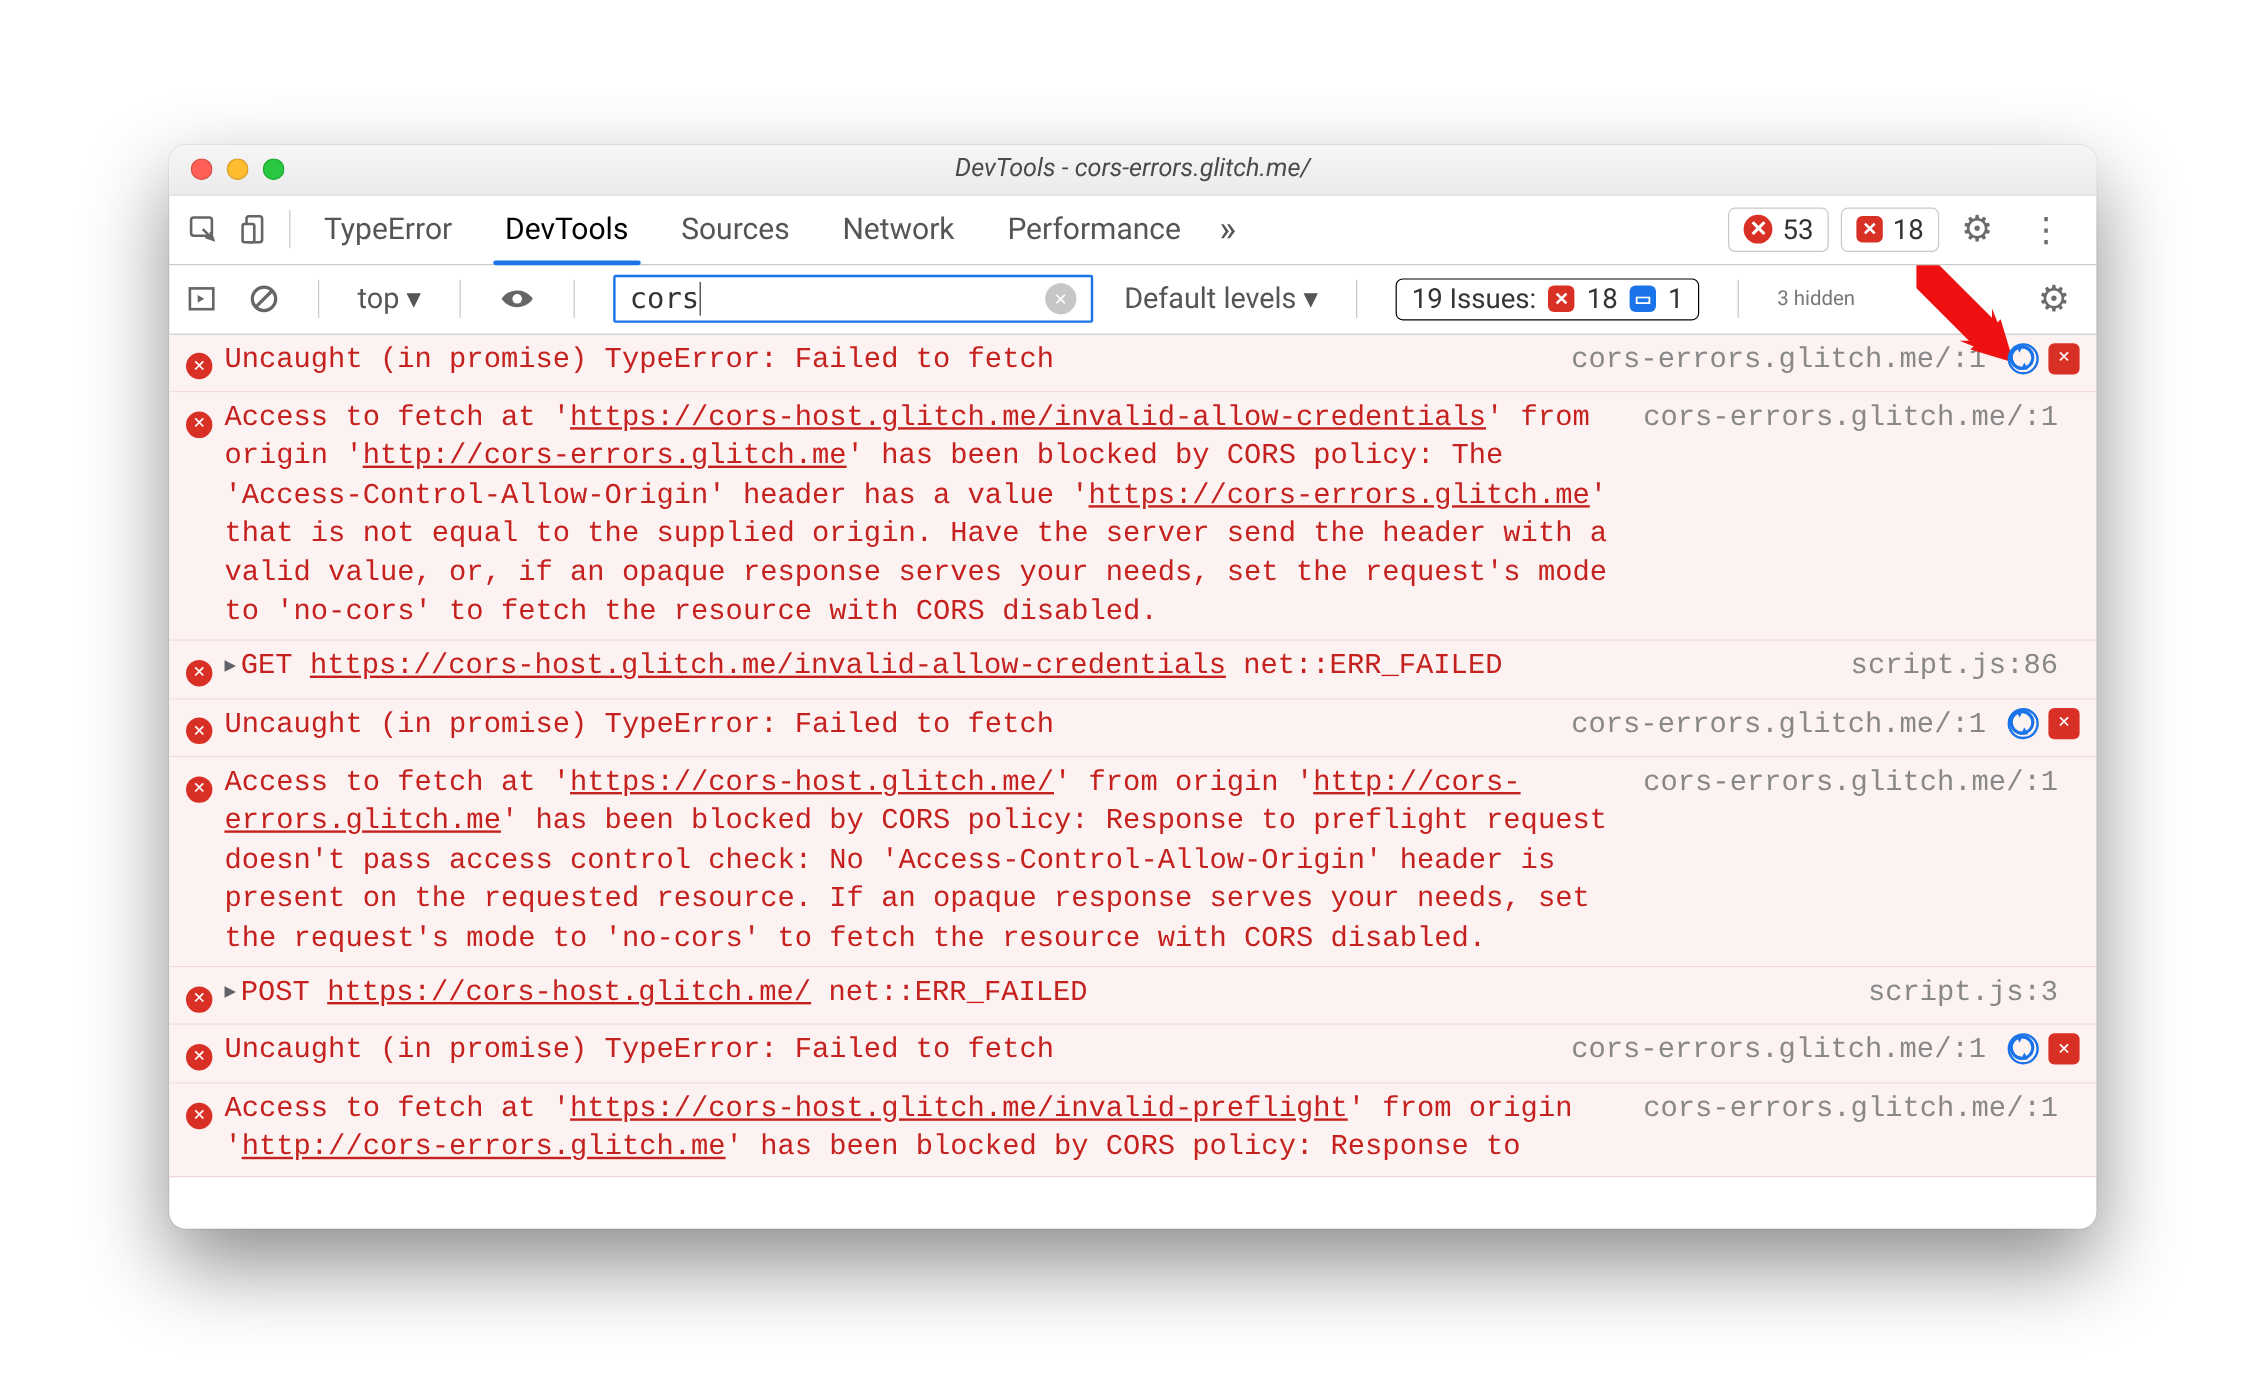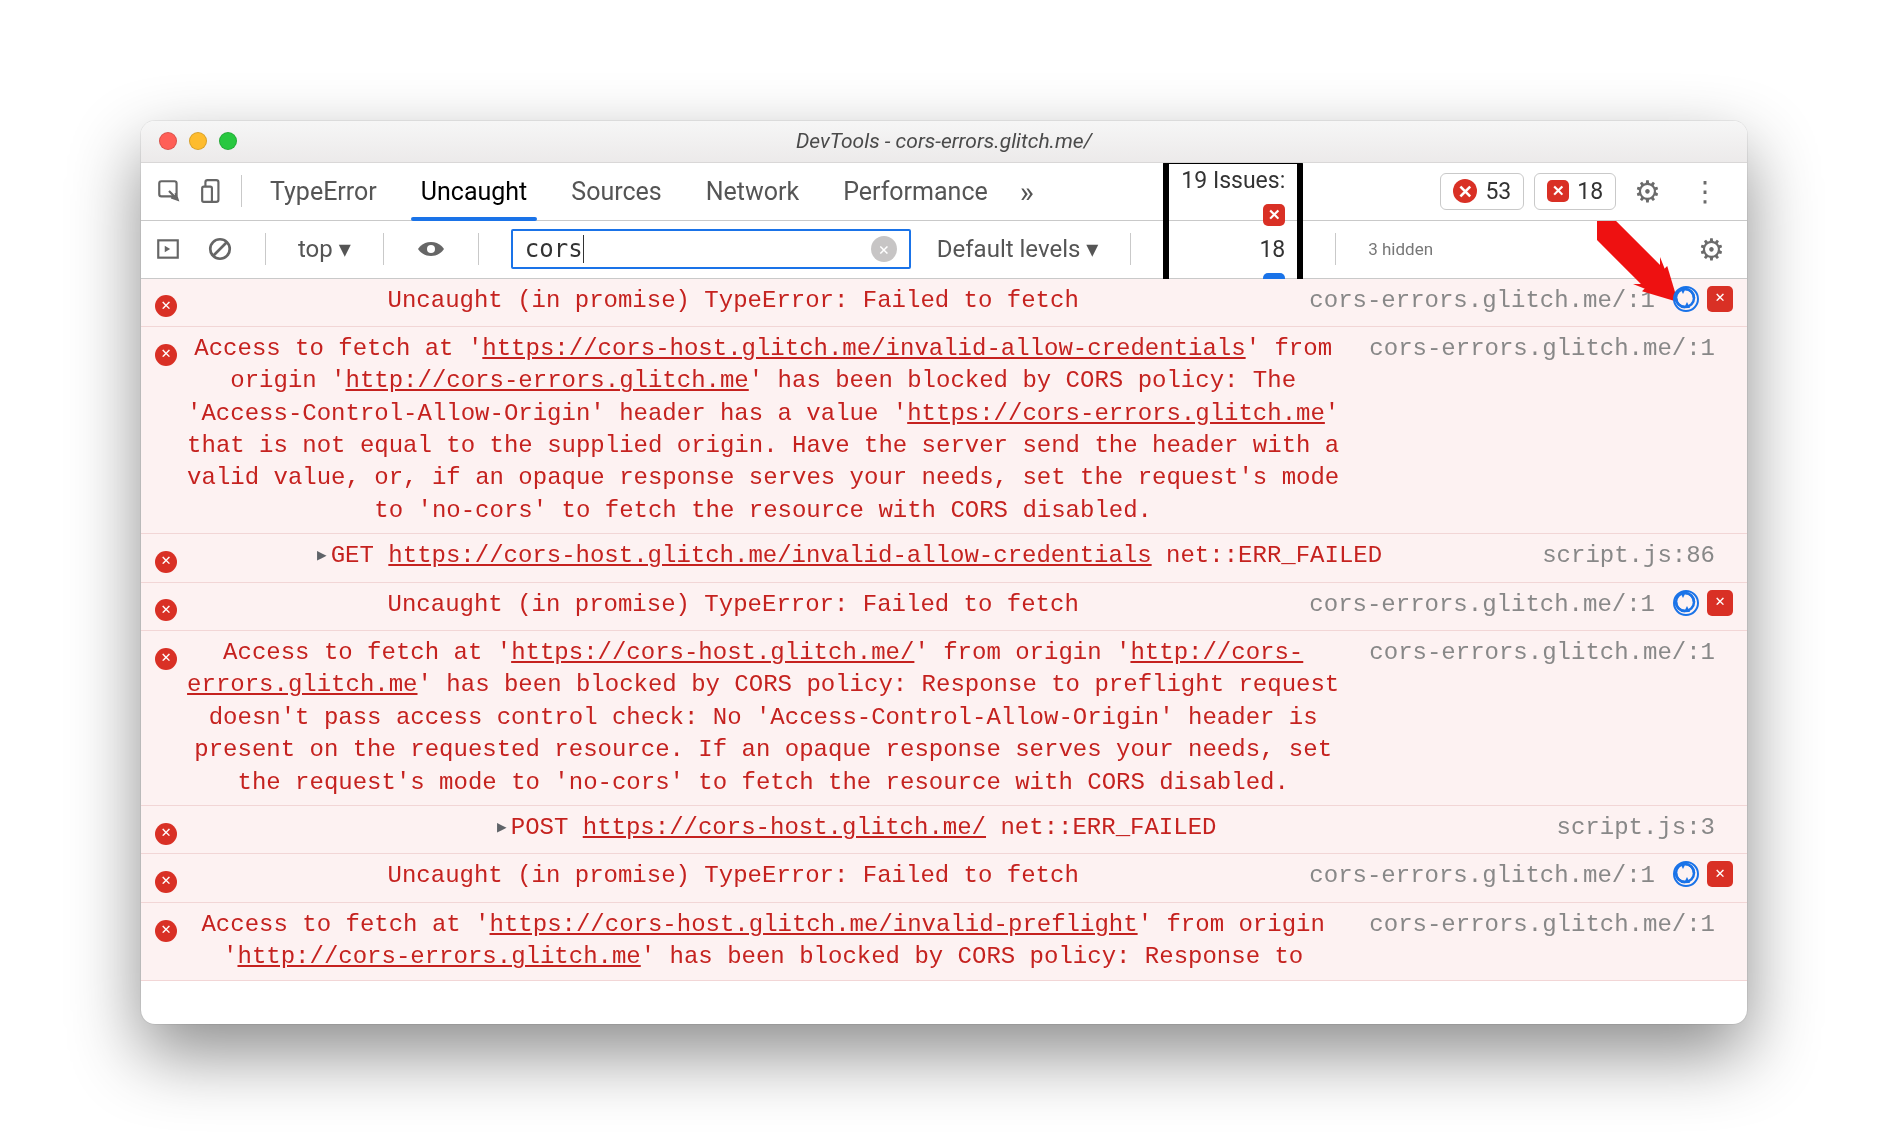--- a/index.html
+++ b/index.html
@@ -52,31 +52,31 @@
     display:flex;align-items:center;padding:0 14px;gap:26px;font-size:24px;color:#555;
   }
   .cb-item{display:flex;align-items:center;gap:6px;}
   .filter{
     width:400px;height:40px;border:2px solid #1a73e8;border-radius:2px;
     padding:10px 12px;display:flex;align-items:center;font-family:Menlo,monospace;font-size:24px;color:#333;background:#fff;
   }
   .filter .cursor{width:1px;height:28px;background:#333;animation:blink 1s infinite;}
   @keyframes blink{50%{opacity:0}}
   .filter .clearx{margin-left:auto;width:26px;height:26px;border-radius:50%;background:#c7c5c5;color:#fff;display:flex;align-items:center;justify-content:center;font-size:17px;}
-  .issues-pill{border:6px solid #000000;border-radius:6px;padding:3px 12px;display:flex;align-items:flex-end;gap:10px;font-size:23px;color:#333;flex-direction:column;}
+  .issues-pill{border:1px solid #000000;border-radius:6px;padding:3px 12px;display:flex;align-items:center;gap:10px;font-size:23px;color:#333;}
   .chip-blue{width:22px;height:22px;border-radius:5px;background:#1a73e8;color:#fff;display:flex;align-items:center;justify-content:center;font-size:15px;font-weight:bold;}
   .hidden-txt{color:#777;font-size:17px;position:relative;}
   
   .arrow-ov{position:absolute;right:60px;top:100px;color:#e11;width:90px;height:90px;pointer-events:none;}
   
   .console{flex:1;overflow:hidden;font-family:Menlo,"Courier New",monospace;font-size:24px;line-height:1.35;color:#c5221f;}
   .row{display:flex;border-bottom:1px solid #f2d6d6;background:#fdf2f2;padding:6px 14px 6px 14px;gap:10px;}
   .row .ric{width:22px;flex-shrink:0;padding-top:3px;}
   .eric{width:22px;height:22px;border-radius:50%;background:#d93025;color:#fff;display:inline-flex;align-items:center;justify-content:center;font-size:16px;font-weight:bold;}
-  .msg{flex:1;min-width:0;text-align:center;}
+  .msg{flex:1;min-width:0;}
   .msg .u{text-decoration:underline;}
   .src{flex-shrink:0;text-align:right;color:#888;white-space:nowrap;padding-left:20px;padding-right:8px;}
   .tail{flex-shrink:0;display:flex;align-items:flex-start;gap:8px;padding-top:1px;}
   .refresh{width:26px;height:26px;border:2.5px solid #1a73e8;border-radius:50%;position:relative;display:inline-block;}
   .issue-sq{width:26px;height:26px;border-radius:5px;background:#d93025;color:#fff;display:inline-flex;align-items:center;justify-content:center;font-size:16px;font-weight:bold;}
   .tri{color:#5f6368;font-size:16px;margin-right:4px;vertical-align:2px;}
   .method{color:#c5221f;}
   .net{color:#c5221f;}
   svg{display:block}
 </style>
@@ -102,21 +102,21 @@
         </svg>
     </div>
     <div class="tb-ico">
       <svg width="26" height="26" viewBox="0 0 24 24">
           <rect x="5" y="2" width="12" height="20" rx="2" fill="none" stroke="#666" stroke-width="2"></rect>
           <rect x="2" y="8" width="9" height="14" rx="1.5" fill="#fff" stroke="#666" stroke-width="2"></rect>
         </svg>
     </div>
     <div class="tb-sep"></div>
     <div class="tab">TypeError</div>
-    <div class="tab active">Uncaught</div>
+    <div class="tab active">DevTools</div>
     <div class="tab">Sources</div>
     <div class="tab">Network</div>
     <div class="tab">Performance</div>
     <div class="tb-chev">»</div>
     <div class="tb-right">
       <div class="pill">
         <span class="badge err">✕</span>
         <span>53</span>
       </div>
       <div class="pill">

